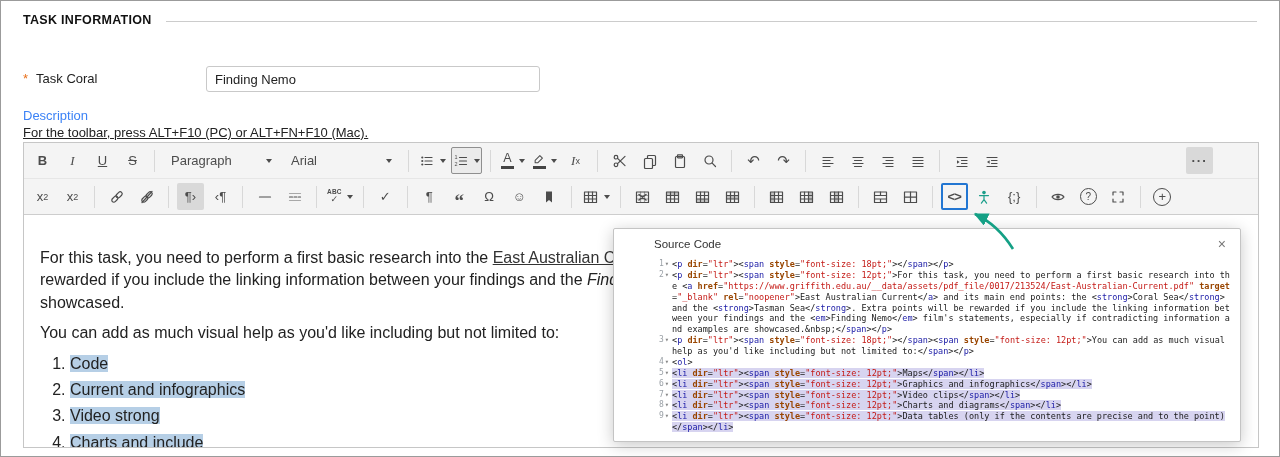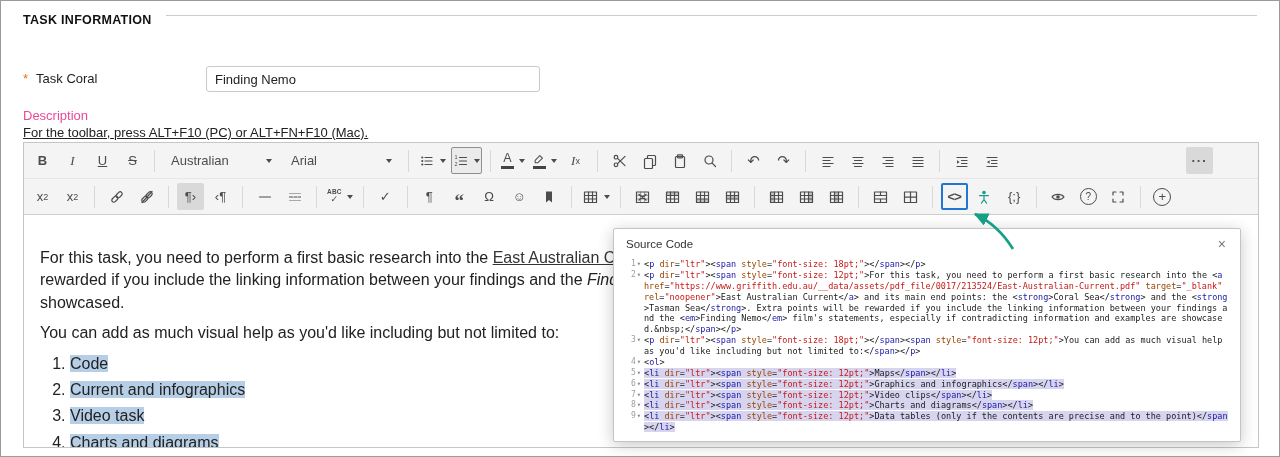--- a/index.html
+++ b/index.html
@@ -1,28 +1,28 @@
 <!DOCTYPE html>
 <html style="--c-selection_highlight: #b6cfe6; --c-code_selection: #d7d4f0; --c-token_tag: #1a1aa6; --c-token_attr: #994500; --c-token_string: #c41a16; --c-accent_focus: #2276d2; --c-annotation_arrow: #14a085; --c-required_mark: #e9711c; --c-accessibility_icon: #1b9e8a;"><head>
 <meta charset="utf-8">
 <style>
   * { box-sizing: border-box; }
   html,body { margin:0; padding:0; background:#fff; font-family:"Liberation Sans", sans-serif; }
   .page { position:relative; width:1280px; height:457px; border:1px solid #9b9b9b; background:#fff; overflow:hidden; }
 
   
-  .header-row { position:absolute; left:22px; top:12px; right:22px; display:flex; align-items:flex-start; }
+  .header-row { position:absolute; left:22px; top:12px; right:22px; display:flex; align-items:center; }
   .section-title { font-size:12.5px; font-weight:700; color:#111; letter-spacing:.3px; }
   .title-rule { flex:1; border-top:1px solid #ccc; margin-left:14px; margin-top:2px; }
 
   
   .task-label-row { position:absolute; left:22px; top:70px; font-size:13px; color:#222; display:flex; align-items:center; }
   .req { color:var(--c-required_mark,#e9711c); margin-right:8px; font-size:13px; }
   .task-input { position:absolute; left:205px; top:65px; width:334px; height:26px; border:1px solid #c9c9c9; border-radius:3px; font-family:"Liberation Sans",sans-serif; font-size:13px; color:#222; padding:0 8px; background:#fff; }
-  .desc-label { position:absolute; left:22px; top:107px; font-size:13px; color:#ec4899; }
+  .desc-label { position:absolute; left:22px; top:107px; font-size:13px; color:#3b82f6; }
   .hint { position:absolute; left:22px; top:124px; font-size:13px; color:#222;text-decoration:underline; }
 
   
   .editor { position:absolute; left:22px; top:141px; width:1236px; height:306px; border:1px solid #c6c6c6; background:#fff; display:flex; flex-direction:column; }
   .tb-row { display:flex; align-items:center; padding:4px 5px; background:#f4f4f4; gap:3px; flex:none; }
   .tb-row1 { border-bottom:1px solid #e6e6e6; }
   .tb-row2 { border-bottom:1px solid #cdcdcd; }
   .tbtn { display:flex; align-items:center; justify-content:center; min-width:27px; height:27px; border:0; background:transparent; color:#4c4c4c; font-family:"Liberation Sans",sans-serif; font-size:13px; border-radius:2px; padding:0 2px; cursor:pointer; flex:none; }
   .tbtn svg { display:block; }
   .tbtn.active { background:#d9d9d9; }
@@ -55,34 +55,34 @@
   
   .content { flex:1; position:relative; padding:8px 16px 0; font-size:16px; color:#222; line-height:1.4; overflow:hidden; cursor:text; }
   .ed-empty { height:24px; margin:0; }
   .ed-p { margin:0 0 8px 0; }
   .ed-link { color:#333; text-decoration:underline; cursor:pointer; }
   .content ol { margin:6px 0 0 0; padding-left:30px; }
   .content li { margin-bottom:4px; }
   .hl { background:var(--c-selection_highlight,#b6cfe6); }
 
   
-  .src-dialog { position:absolute; left:612px; top:227px; width:628px; background:#fff; border:1px solid #c4c4c4; border-radius:2px; box-shadow:0 3px 16px rgba(0,0,0,.22); z-index:50; }
+  .src-dialog { position:absolute; left:612px; top:227px; width:628px; background:#fff; border:1px solid #c4c4c4; border-radius:2px; box-shadow:0 3px 16px rgba(0,0,0,.22); z-index:50;padding-left:28px; }
   .src-head { display:flex; justify-content:space-between; align-items:center; padding:6px 10px 4px 12px; }
   .src-title { font-size:11.5px; color:#333; }
   .src-close { border:0; background:none; font-size:14px; color:#777; cursor:pointer; line-height:1; padding:2px 4px; }
   .src-body { padding:2px 8px 8px 4px; font-family:"DejaVu Sans Mono",monospace; font-size:8.5px; line-height:1.28; color:#1b1b1b; cursor:text; }
   .src-line { display:flex; }
   .gut { flex:none; width:26px; display:flex; justify-content:flex-end; align-items:flex-start; color:#9aa0a6; padding-right:3px; gap:1px; }
   .lnum { font-size:8px; }
   .fold { font-size:7px; color:#888; cursor:pointer; line-height:1.5; }
   .src-line.nofold .fold { visibility:hidden; }
   .codecol { flex:1; white-space:pre-wrap; word-break:break-all; }
   .src-line.sel .inner { background:var(--c-code_selection,#d7d4f0); }
   .tk-t { color:var(--c-token_tag,#1a1aa6); }
-  .tk-a { color:var(--c-token_attr,#994500); }
+  .tk-a { color:var(--c-token_attr,#994500);font-weight:bold; }
   .tk-s { color:var(--c-token_string,#c41a16); }
 
   
   .annot { position:absolute; inset:0; pointer-events:none; z-index:60; }
   .annot path.line { stroke:var(--c-annotation_arrow,#14a085); stroke-width:2.6; fill:none; }
   .annot .head { fill:var(--c-annotation_arrow,#14a085); }
 </style>
 </head>
 <body>
 
@@ -104,21 +104,21 @@
 
   <div class="editor">
 
     <div class="tb-row tb-row1">
       <button class="tbtn fw">B</button>
       <button class="tbtn it">I</button>
       <button class="tbtn un">U</button>
       <button class="tbtn st">S</button>
       <span class="sep"></span>
       <button class="tsel">
-          <span>Australian</span>
+          <span>Paragraph</span>
           <i class="chev"></i>
         </button>
       <button class="tsel">
           <span>Arial</span>
           <i class="chev"></i>
         </button>
       <span class="sep"></span>
       <button class="tbtn">
           <svg class="ti" width="16" height="16" viewBox="0 0 16 16">
             <path d="M6 4.5h7M6 8h7M6 11.5h7"></path>
@@ -390,23 +390,23 @@
     <div class="content">
       <p class="ed-empty"></p>
       <p class="ed-p"><span>For this task, you need to perform a first basic research into the </span><a class="ed-link">East Australian Current</a><span> and its main end points: the </span><strong>Coral Sea</strong><span> and the </span><strong>Tasman Sea</strong><span>. Extra points will be rewarded if you include the linking information between your findings and the </span><em>Finding Nemo</em><span> film's statements, especially if contradicting information and examples are showcased.</span></p>
       <p class="ed-p">You can add as much visual help as you'd like including but not limited to:</p>
       <ol>
 
           <li><span class="hl">Code</span></li>
 
           <li><span class="hl">Current and infographics</span></li>
 
-          <li><span class="hl">Video task</span></li>
-
-          <li><span class="hl">Charts and diagrams</span></li>
+          <li><span class="hl">Video strong</span></li>
+
+          <li><span class="hl">Charts and include</span></li>
 
         </ol>
     </div>
   </div>
 
   <div class="src-dialog">
     <div class="src-head">
       <span class="src-title">Source Code</span>
       <button class="src-close">×</button>
     </div>

